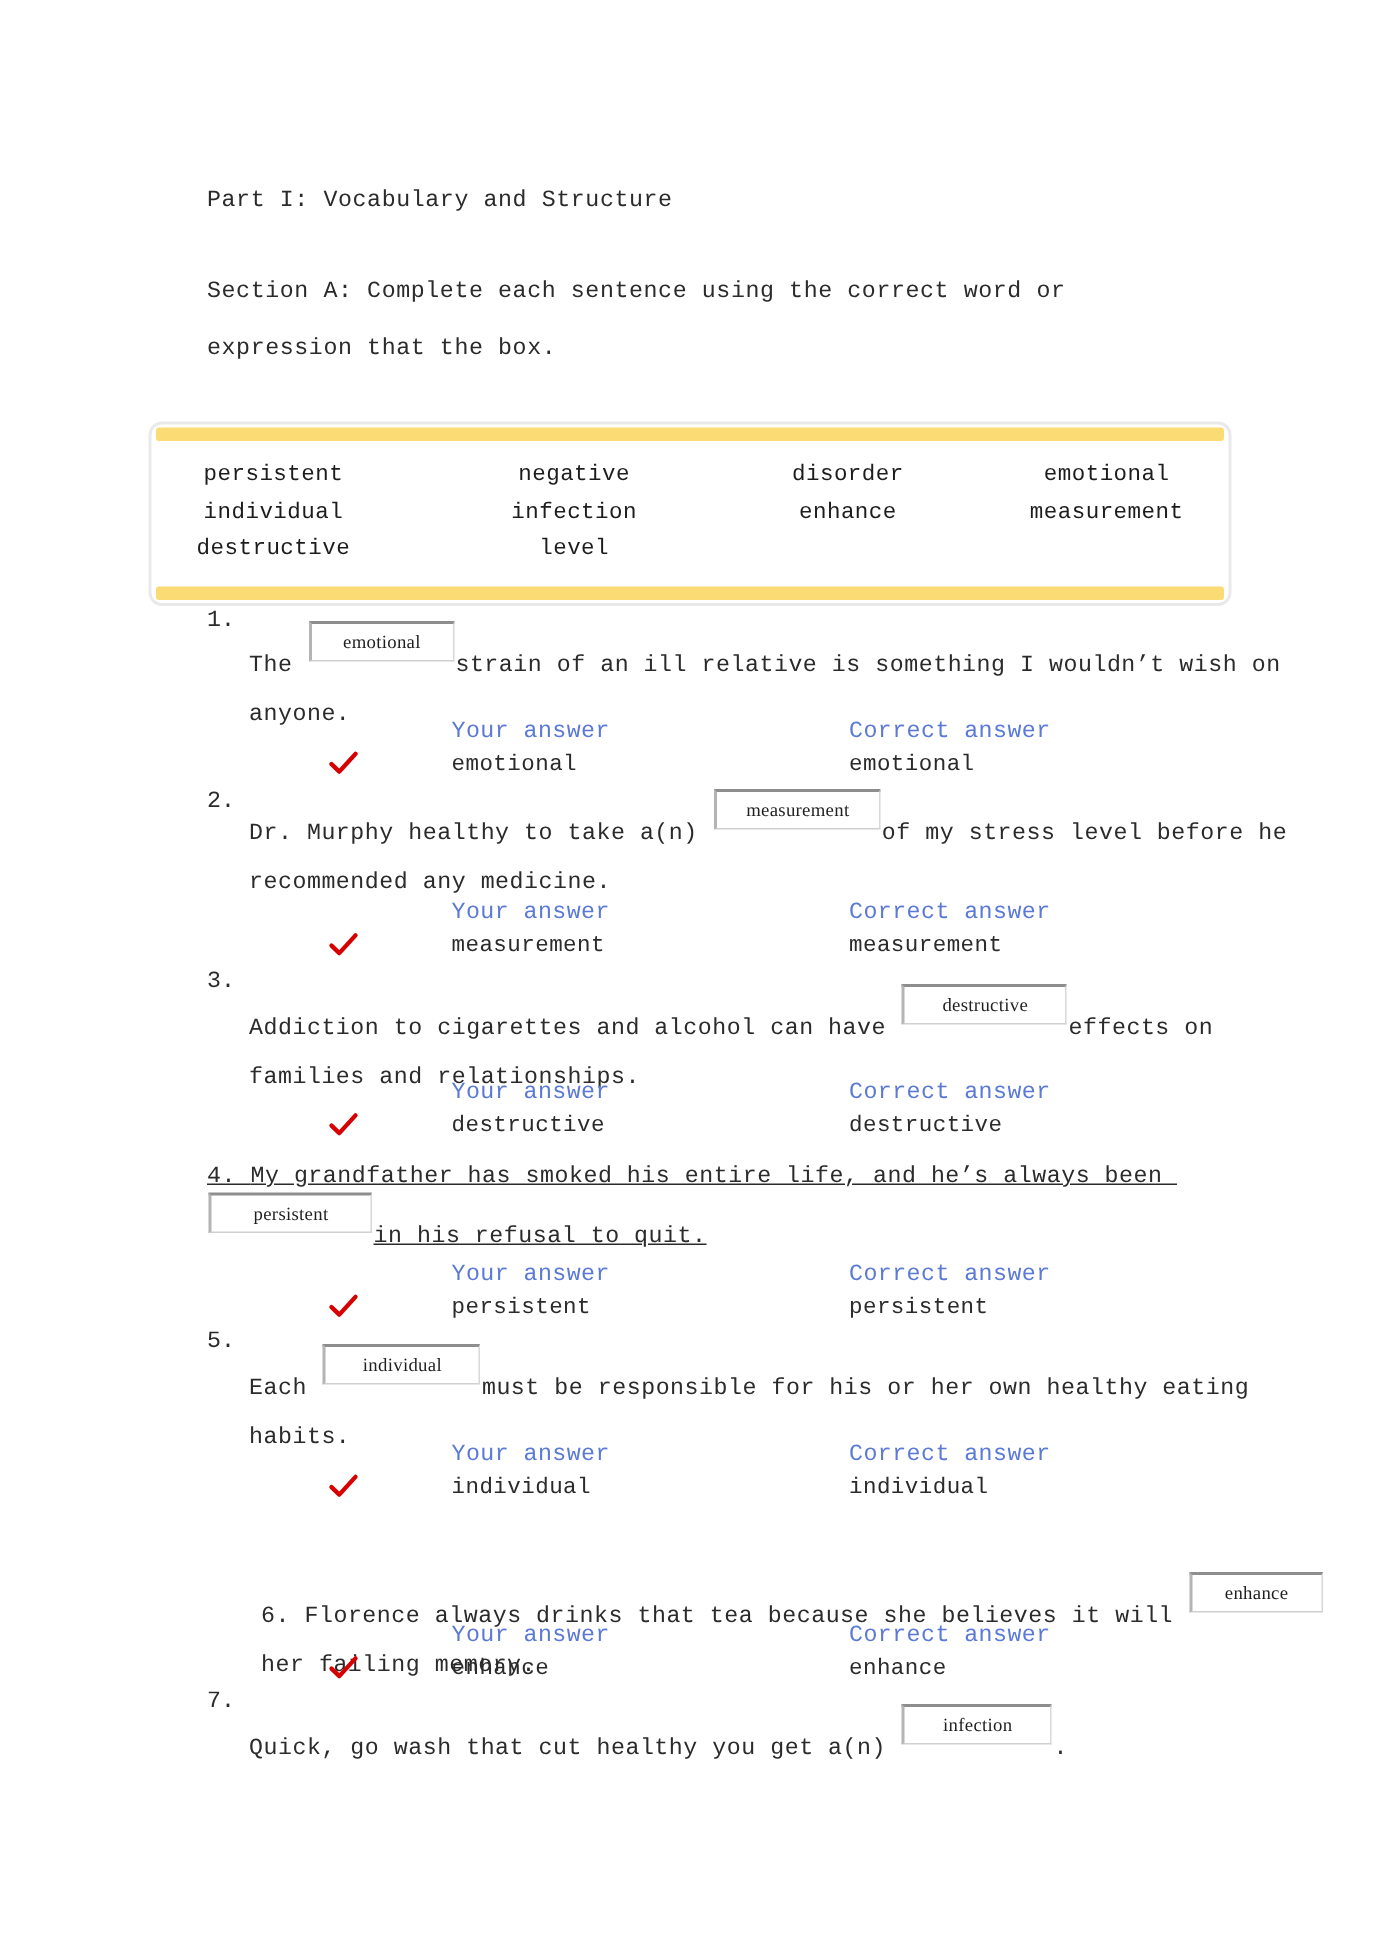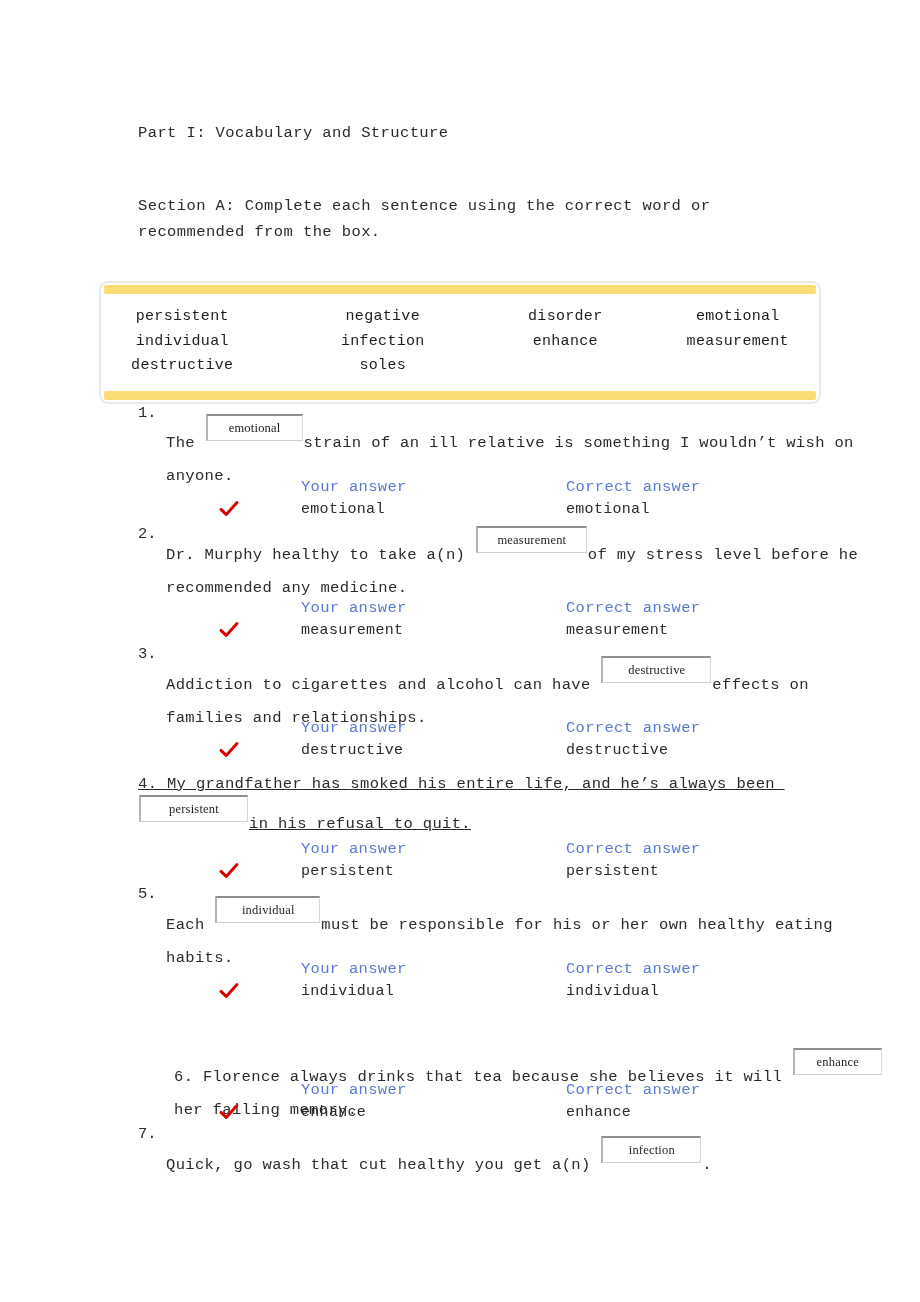--- a/index.html
+++ b/index.html
@@ -28,21 +28,21 @@
   
   .doc-heading {
     position: absolute;
     left: 138px;
     font-size: 15.5px;
     letter-spacing: 0.4px;
     color: #2b2b2b;
     white-space: pre;
   }
   #part-title { top: 124px; }
-  #section-line1 { top: 197px; }
+  #section-line1 { top: 185px; }
   #section-line2 { top: 223px; }
 
   
   .wordbank {
     position: absolute;
     left: 99px;
     top: 281px;
     width: 722px;
     box-sizing: border-box;
     background: #ffffff;
@@ -162,34 +162,34 @@
 </style>
 </head>
 <body>
 
 <div class="page">
 
   <div class="doc-heading" id="part-title">Part I: Vocabulary and Structure</div>
 
   <div class="doc-heading" id="section-line1">Section A: Complete each sentence using the correct word or</div>
 
-  <div class="doc-heading" id="section-line2">recommended from the box.</div>
+  <div class="doc-heading" id="section-line2">expression that the box.</div>
 
   <div class="wordbank">
     <div class="wordbank-bar"></div>
     <div class="wordbank-grid" id="wordbank-grid">
         <div class="wb-col c1">
           <div class="wb-word">persistent</div>
           <div class="wb-word">individual</div>
           <div class="wb-word">destructive</div>
         </div>
         <div class="wb-col c2">
           <div class="wb-word">negative</div>
           <div class="wb-word">infection</div>
-          <div class="wb-word">soles</div>
+          <div class="wb-word">level</div>
         </div>
         <div class="wb-col c3">
           <div class="wb-word">disorder</div>
           <div class="wb-word">enhance</div>
         </div>
         <div class="wb-col c4">
           <div class="wb-word">emotional</div>
           <div class="wb-word">measurement</div>
         </div>
       </div>

